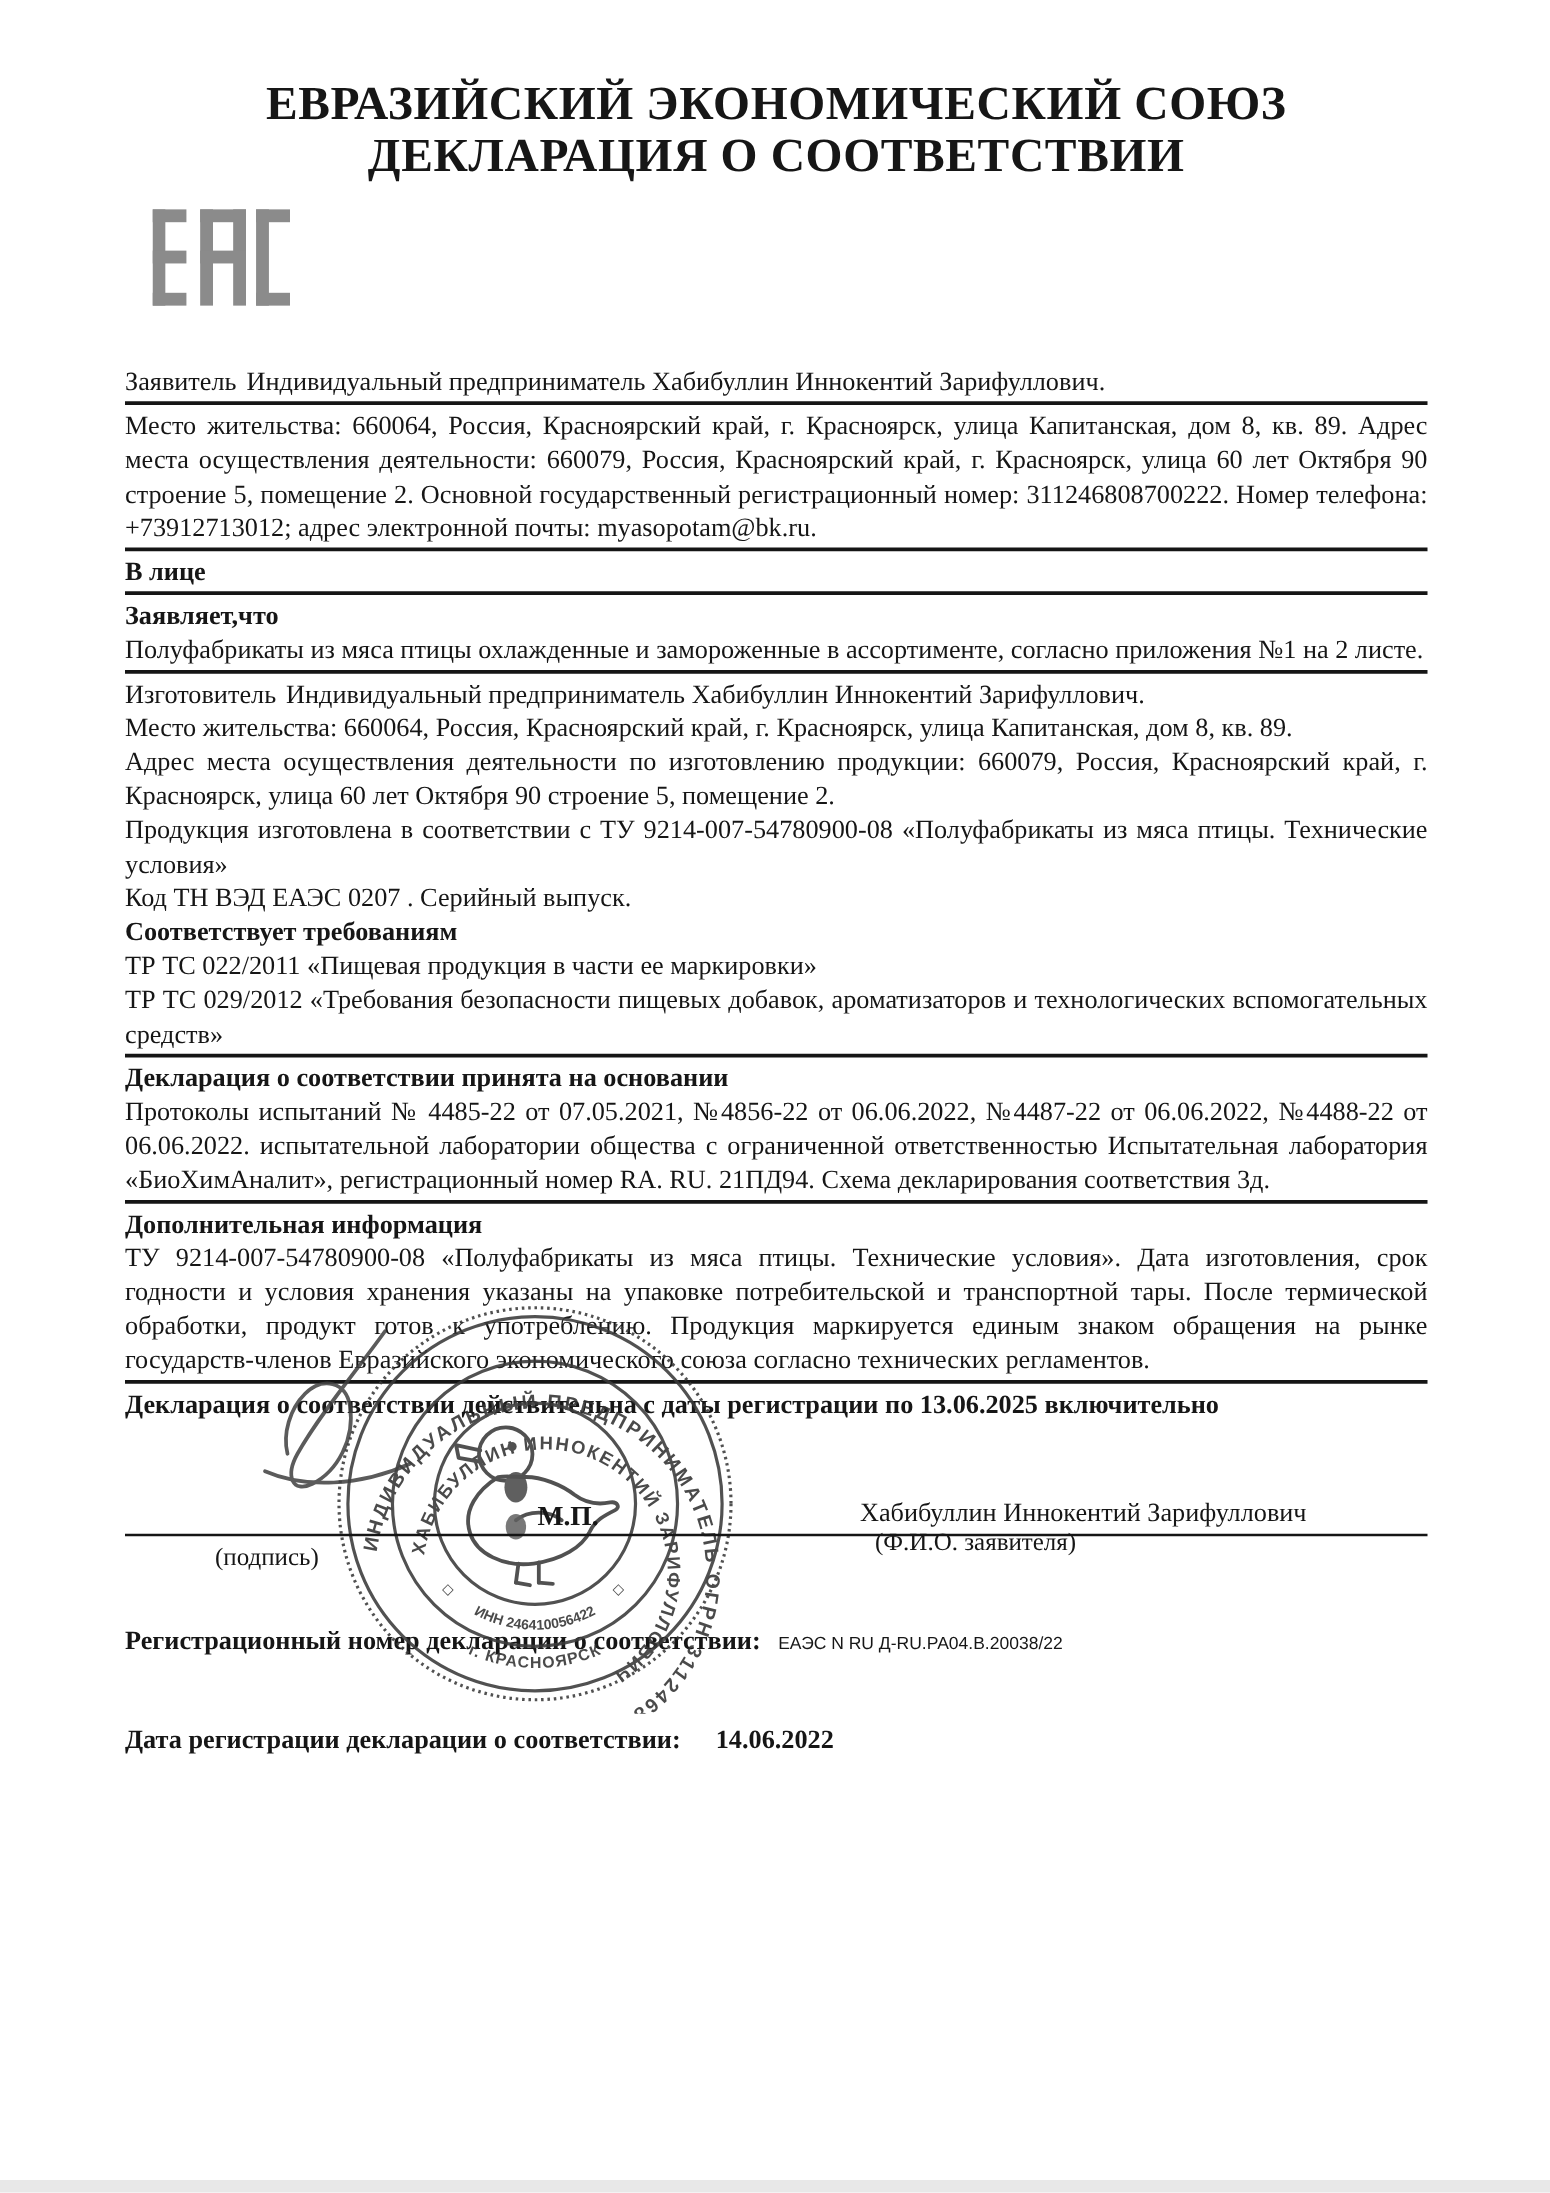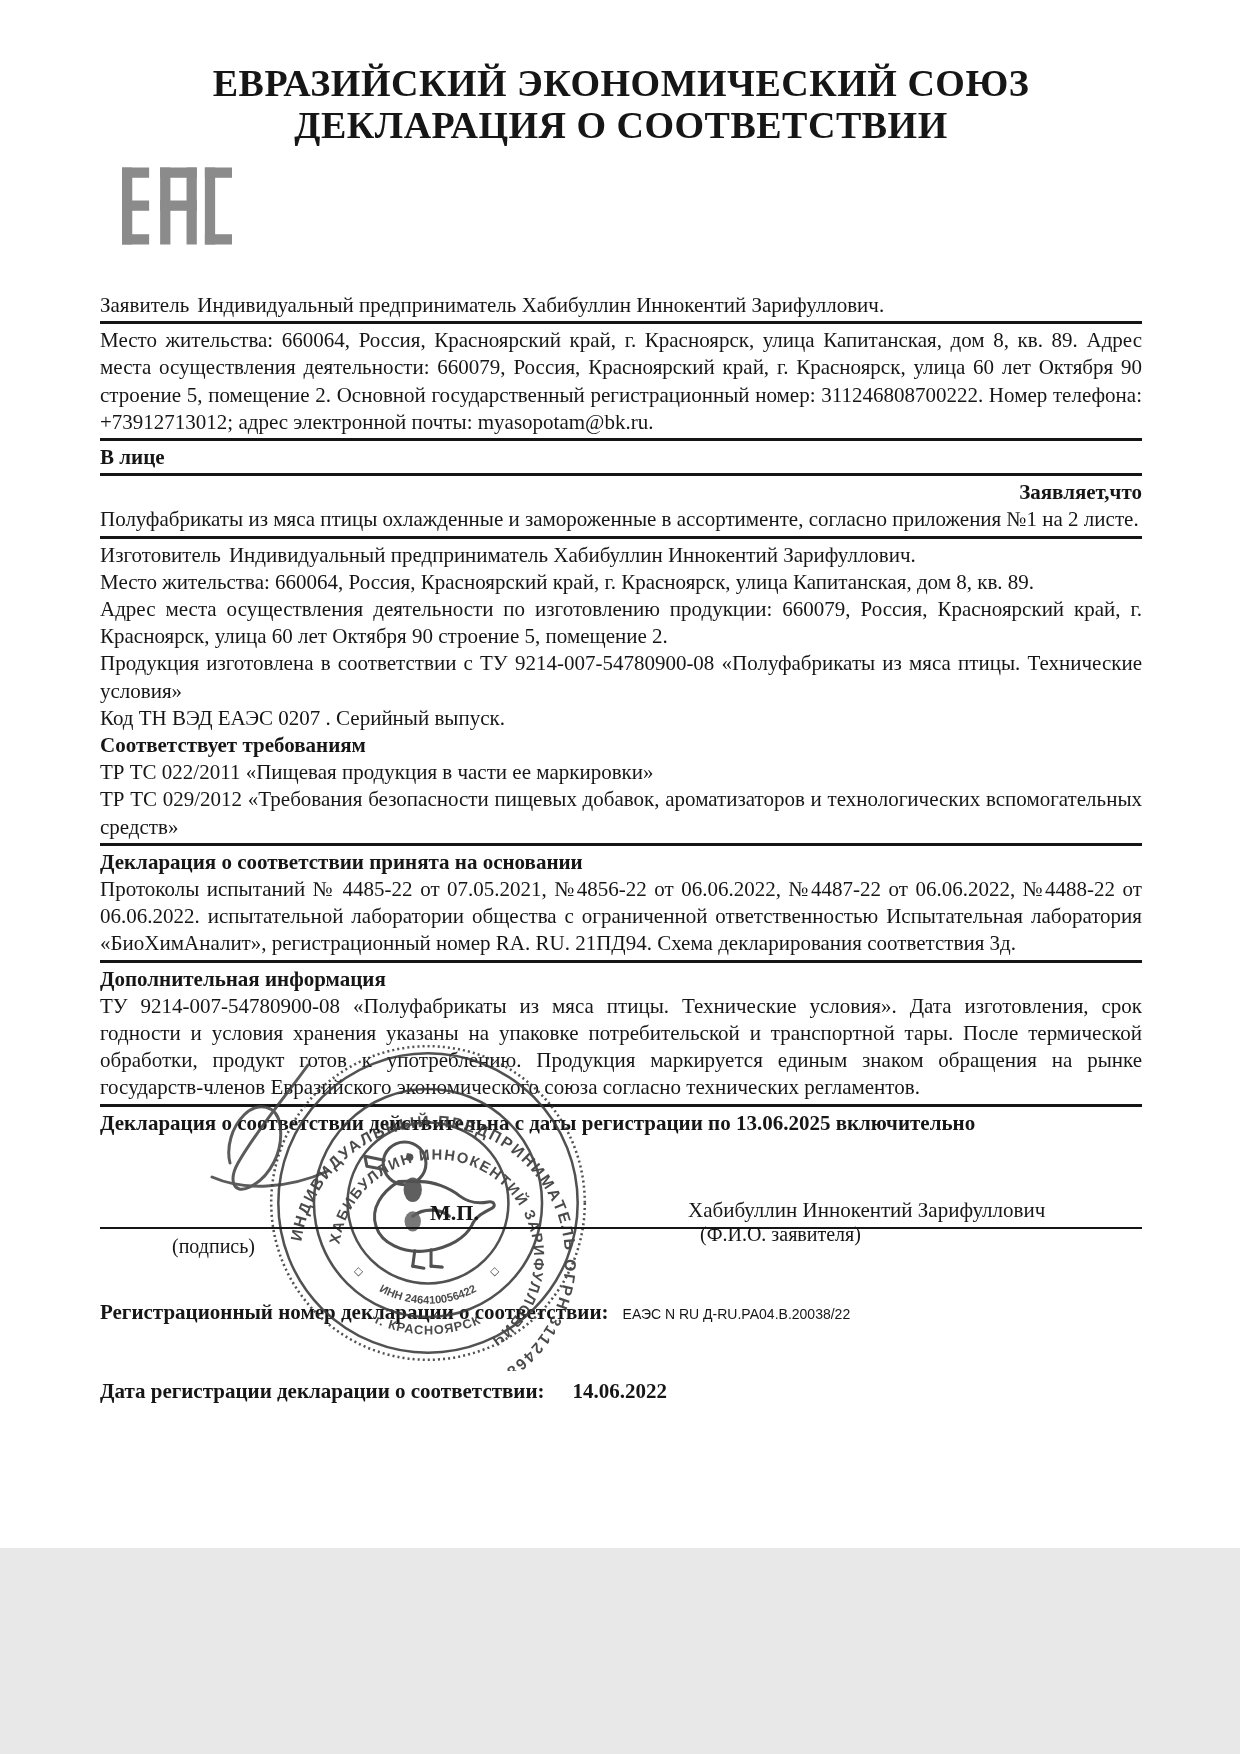--- a/index.html
+++ b/index.html
@@ -1,29 +1,29 @@
 <!DOCTYPE html>
 <html><head>
 <meta charset="utf-8">
 <style>
   html,body{margin:0;padding:0;background:#e8e8e8;}
   .page{
-    width:1240px;height:1548px;background:#ffffff;position:relative;
+    width:1240px;height:1744px;background:#ffffff;position:relative;
     font-family:"Liberation Serif","DejaVu Serif",serif;color:#161616;
     overflow:hidden;margin:0 auto;
   }
   .doc{position:absolute;left:100px;width:1042px;top:0;}
   .title{margin-top:62px;text-align:center;font-weight:bold;
     font-size:38px;line-height:42px;letter-spacing:.5px;}
   .eac-wrap{position:absolute;left:122px;top:154px;width:110px;height:104px;}
   .content{margin-top:146px;font-size:21px;line-height:27.2px;text-align:justify;}
   .lead{font-weight:normal;margin-right:8px;}
   .b{font-weight:bold;}
   .rule{border:0;border-top:3px solid #151515;margin:2px 0 3px 0;height:0;}
-  .row-flex{display:flex;justify-content:flex-end;font-weight:bold;}
+  .row-flex{display:flex;justify-content:flex-start;font-weight:bold;}
   .para{margin:0;}
   .sans{font-family:"Liberation Sans","DejaVu Sans",sans-serif;font-size:14px;}
   .sig-area{position:relative;margin-top:26px;height:124px;text-align:left;}
   .sig-line{position:absolute;top:64px;left:0;right:0;border-top:2px solid #151515;}
   .fio-name{position:absolute;top:34px;left:588px;font-size:21px;}
   .mp{position:absolute;top:36px;left:330px;font-size:22px;font-weight:bold;}
   .cap-sign{position:absolute;top:70px;left:72px;font-size:20px;}
   .cap-fio{position:absolute;top:58px;left:600px;font-size:20px;}
   .stamp-svg{position:absolute;left:160px;top:-128px;width:336px;height:336px;
     opacity:.88;pointer-events:none;}

